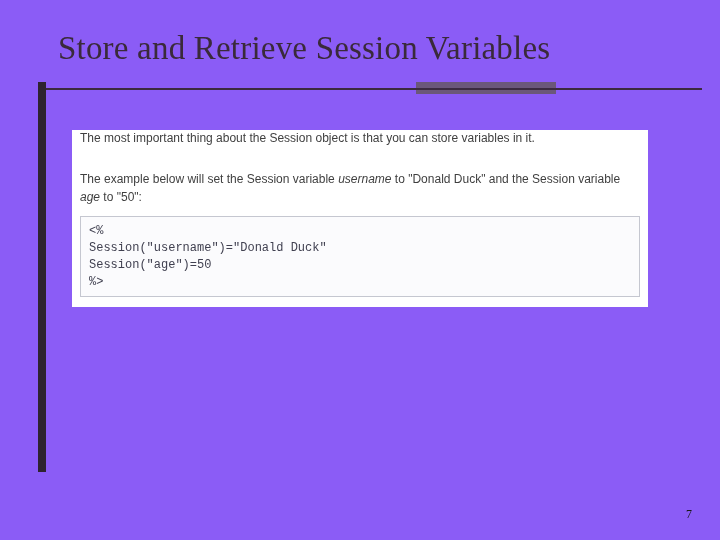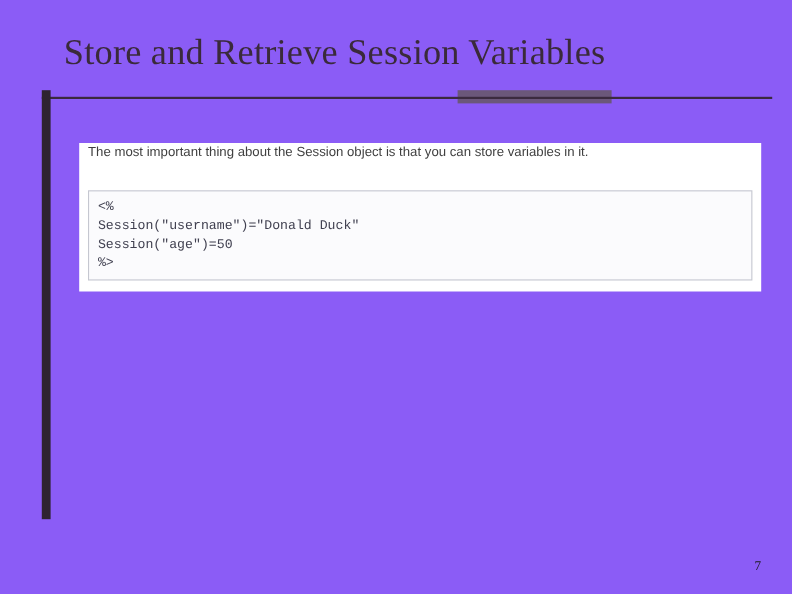--- a/index.html
+++ b/index.html
@@ -53,21 +53,21 @@
     left: 38px;
     top: 82px;
     width: 8px;
     height: 390px;
     background: #2e2330;
   }
   .content {
     position: absolute;
     left: 72px;
     top: 130px;
-    width: 620px;
+    width: 576px;
     background: #ffffff;
     box-sizing: border-box;
   }
   .para {
     font-family: Verdana, Geneva, sans-serif;
     font-size: 12px;
     color: #3f3f3f;
     line-height: 1.45;
     padding: 4px 8px 4px 8px;
   }
@@ -105,20 +105,23 @@
     <div class="rule"></div>
   </div>
 
   <div class="left-bar"></div>
 
   <div class="content">
     <div class="para first">The most important thing about the Session object is that you can store variables in it.</div>
 
     <div class="gap"></div>
 
+    <div class="para">
+      <span>The example below will set the Session variable </span><i>username</i><span> to "Donald Duck" and the Session variable </span><i>age</i><span> to "50":</span>
+    </div>
 
     <div class="code-box">&lt;%
 Session("username")="Donald Duck"
 Session("age")=50
 %&gt;</div>
   </div>
 
   <div class="page-num">7</div>
 
 </div>

